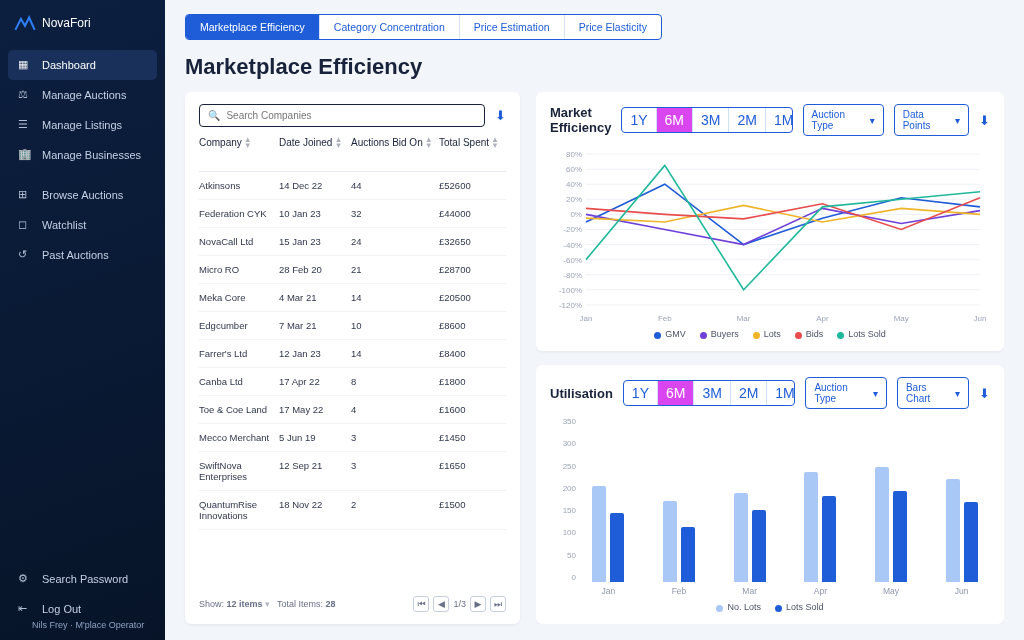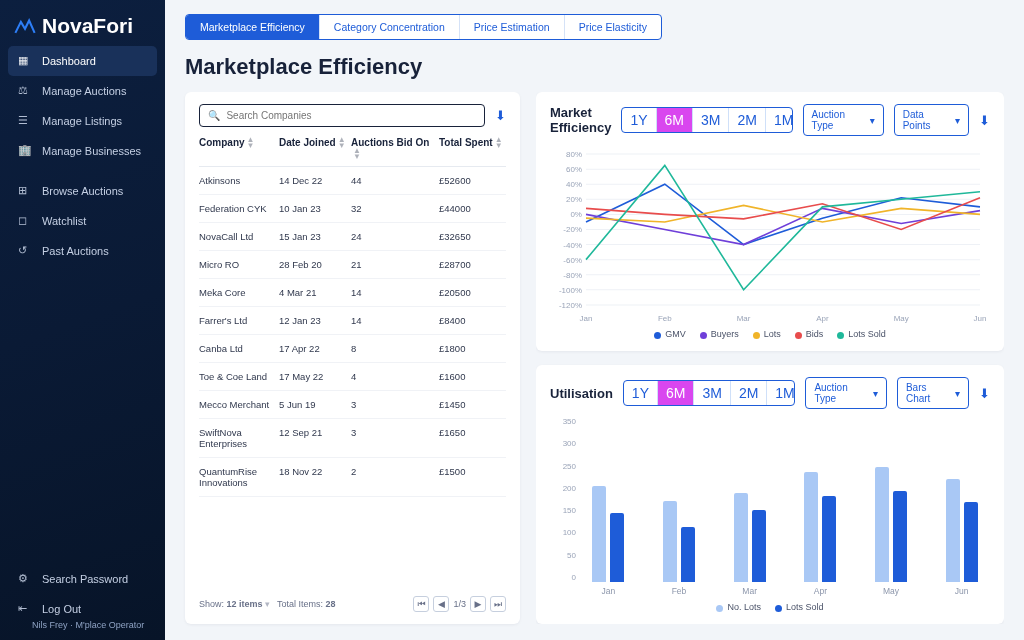--- a/index.html
+++ b/index.html
@@ -1,18 +1,18 @@
 <!DOCTYPE html>
 <html><head>
 <meta charset="utf-8">
 <style>
 *{box-sizing:border-box;margin:0;padding:0;font-family:-apple-system,BlinkMacSystemFont,'Segoe UI',Arial,sans-serif}
 body{background:#f2f5f9;width:1024px;height:640px;overflow:hidden;display:flex}
 .sidebar{width:165px;background:linear-gradient(160deg,#0c1f3f 0%,#0a1a35 50%,#071428 100%);color:#d0d8e8;display:flex;flex-direction:column;font-size:11px;flex-shrink:0}
-.logo{display:flex;align-items:center;gap:6px;padding:14px 14px 8px;color:#fff;font-weight:700;font-size:21px}
+.logo{display:flex;align-items:center;gap:6px;padding:14px 14px 18px;color:#fff;font-weight:400;font-size:12px}
 .logo svg{width:22px;height:18px}
 .nav-group{padding:0 8px 10px}
 .nav-item{display:flex;align-items:center;gap:10px;padding:8px 10px;border-radius:5px;cursor:pointer;color:#c5d0e4;font-size:11px}
 .nav-item.active{background:#19315a;color:#fff}
 .nav-item .ico{width:14px;height:14px;opacity:.9;flex-shrink:0}
 .sidebar .spacer{flex:1}
 .sidebar .foot{padding:8px 8px 10px}
 .foot .sub{font-size:9px;color:#8fa3c4;padding-left:24px;margin-top:-4px}
 .main{flex:1;display:flex;flex-direction:column;overflow:hidden}
 .tabs{display:flex;gap:0;margin:14px 20px 0;border:1px solid #1e5cd8;border-radius:4px;width:fit-content;overflow:hidden;font-size:10.5px;background:#fff}
@@ -21,21 +21,21 @@
 .tab.active{background:#1e5cd8;color:#fff}
 .page-title{font-size:22px;font-weight:700;color:#18223a;padding:14px 20px 12px}
 .content{display:flex;gap:16px;padding:0 20px 16px;flex:1;overflow:hidden}
 .card{background:#fff;border-radius:6px;box-shadow:0 1px 3px rgba(10,25,50,.06);padding:12px 14px;display:flex;flex-direction:column}
 .left-card{width:335px;flex-shrink:0}
 .right-col{flex:1;display:flex;flex-direction:column;gap:14px;overflow:hidden}
 .search-row{display:flex;gap:10px;align-items:center;margin-bottom:10px}
 .search-box{flex:1;border:1.5px solid #18223a;border-radius:4px;display:flex;align-items:center;gap:6px;padding:5px 8px;font-size:10px}
 .search-box input{border:none;outline:none;flex:1;font-size:10px}
 .dl-icon{color:#1e5cd8;cursor:pointer;font-size:13px}
-.tbl-head{display:flex;font-size:10px;color:#18223a;font-weight:700;border-bottom:1px solid #e6eaf0;padding-bottom:6px}
+.tbl-head{display:flex;font-size:10px;color:#18223a;font-weight:400;border-bottom:1px solid #e6eaf0;padding-bottom:22px}
 .c1{width:80px}.c2{width:72px}.c3{width:88px}.c4{width:66px}
 .sort{opacity:.35;font-size:8px;margin-left:2px;display:inline-block;line-height:6px;vertical-align:middle}
 .tbody{flex:1;overflow:hidden}
 .trow{display:flex;font-size:9.5px;color:#30384d;padding:8px 0;border-bottom:1px solid #f0f2f6}
 .tfoot{display:flex;align-items:center;justify-content:space-between;font-size:9px;color:#687088;padding-top:8px}
 .pager{display:flex;align-items:center;gap:4px}
 .pbtn{border:1px solid #c6cfde;border-radius:3px;width:16px;height:16px;display:flex;align-items:center;justify-content:center;font-size:9px;cursor:pointer;background:#fff}
 .chart-card{flex:1;min-height:0}
 .chart-head{display:flex;align-items:center;gap:10px;margin-bottom:8px}
 .chart-title{font-weight:700;color:#18223a;font-size:13px;flex:1}
@@ -163,20 +163,26 @@
             <div class="c1">Micro RO</div>
             <div class="c2">28 Feb 20</div>
             <div class="c3">21</div>
             <div class="c4">£28700</div>
           </div>
           <div class="trow">
             <div class="c1">Meka Core</div>
             <div class="c2">4 Mar 21</div>
             <div class="c3">14</div>
             <div class="c4">£20500</div>
+          </div>
+          <div class="trow">
+            <div class="c1">Edgcumber</div>
+            <div class="c2">7 Mar 21</div>
+            <div class="c3">10</div>
+            <div class="c4">£8600</div>
           </div>
           <div class="trow">
             <div class="c1">Farrer's Ltd</div>
             <div class="c2">12 Jan 23</div>
             <div class="c3">14</div>
             <div class="c4">£8400</div>
           </div>
           <div class="trow">
             <div class="c1">Canba Ltd</div>
             <div class="c2">17 Apr 22</div>

